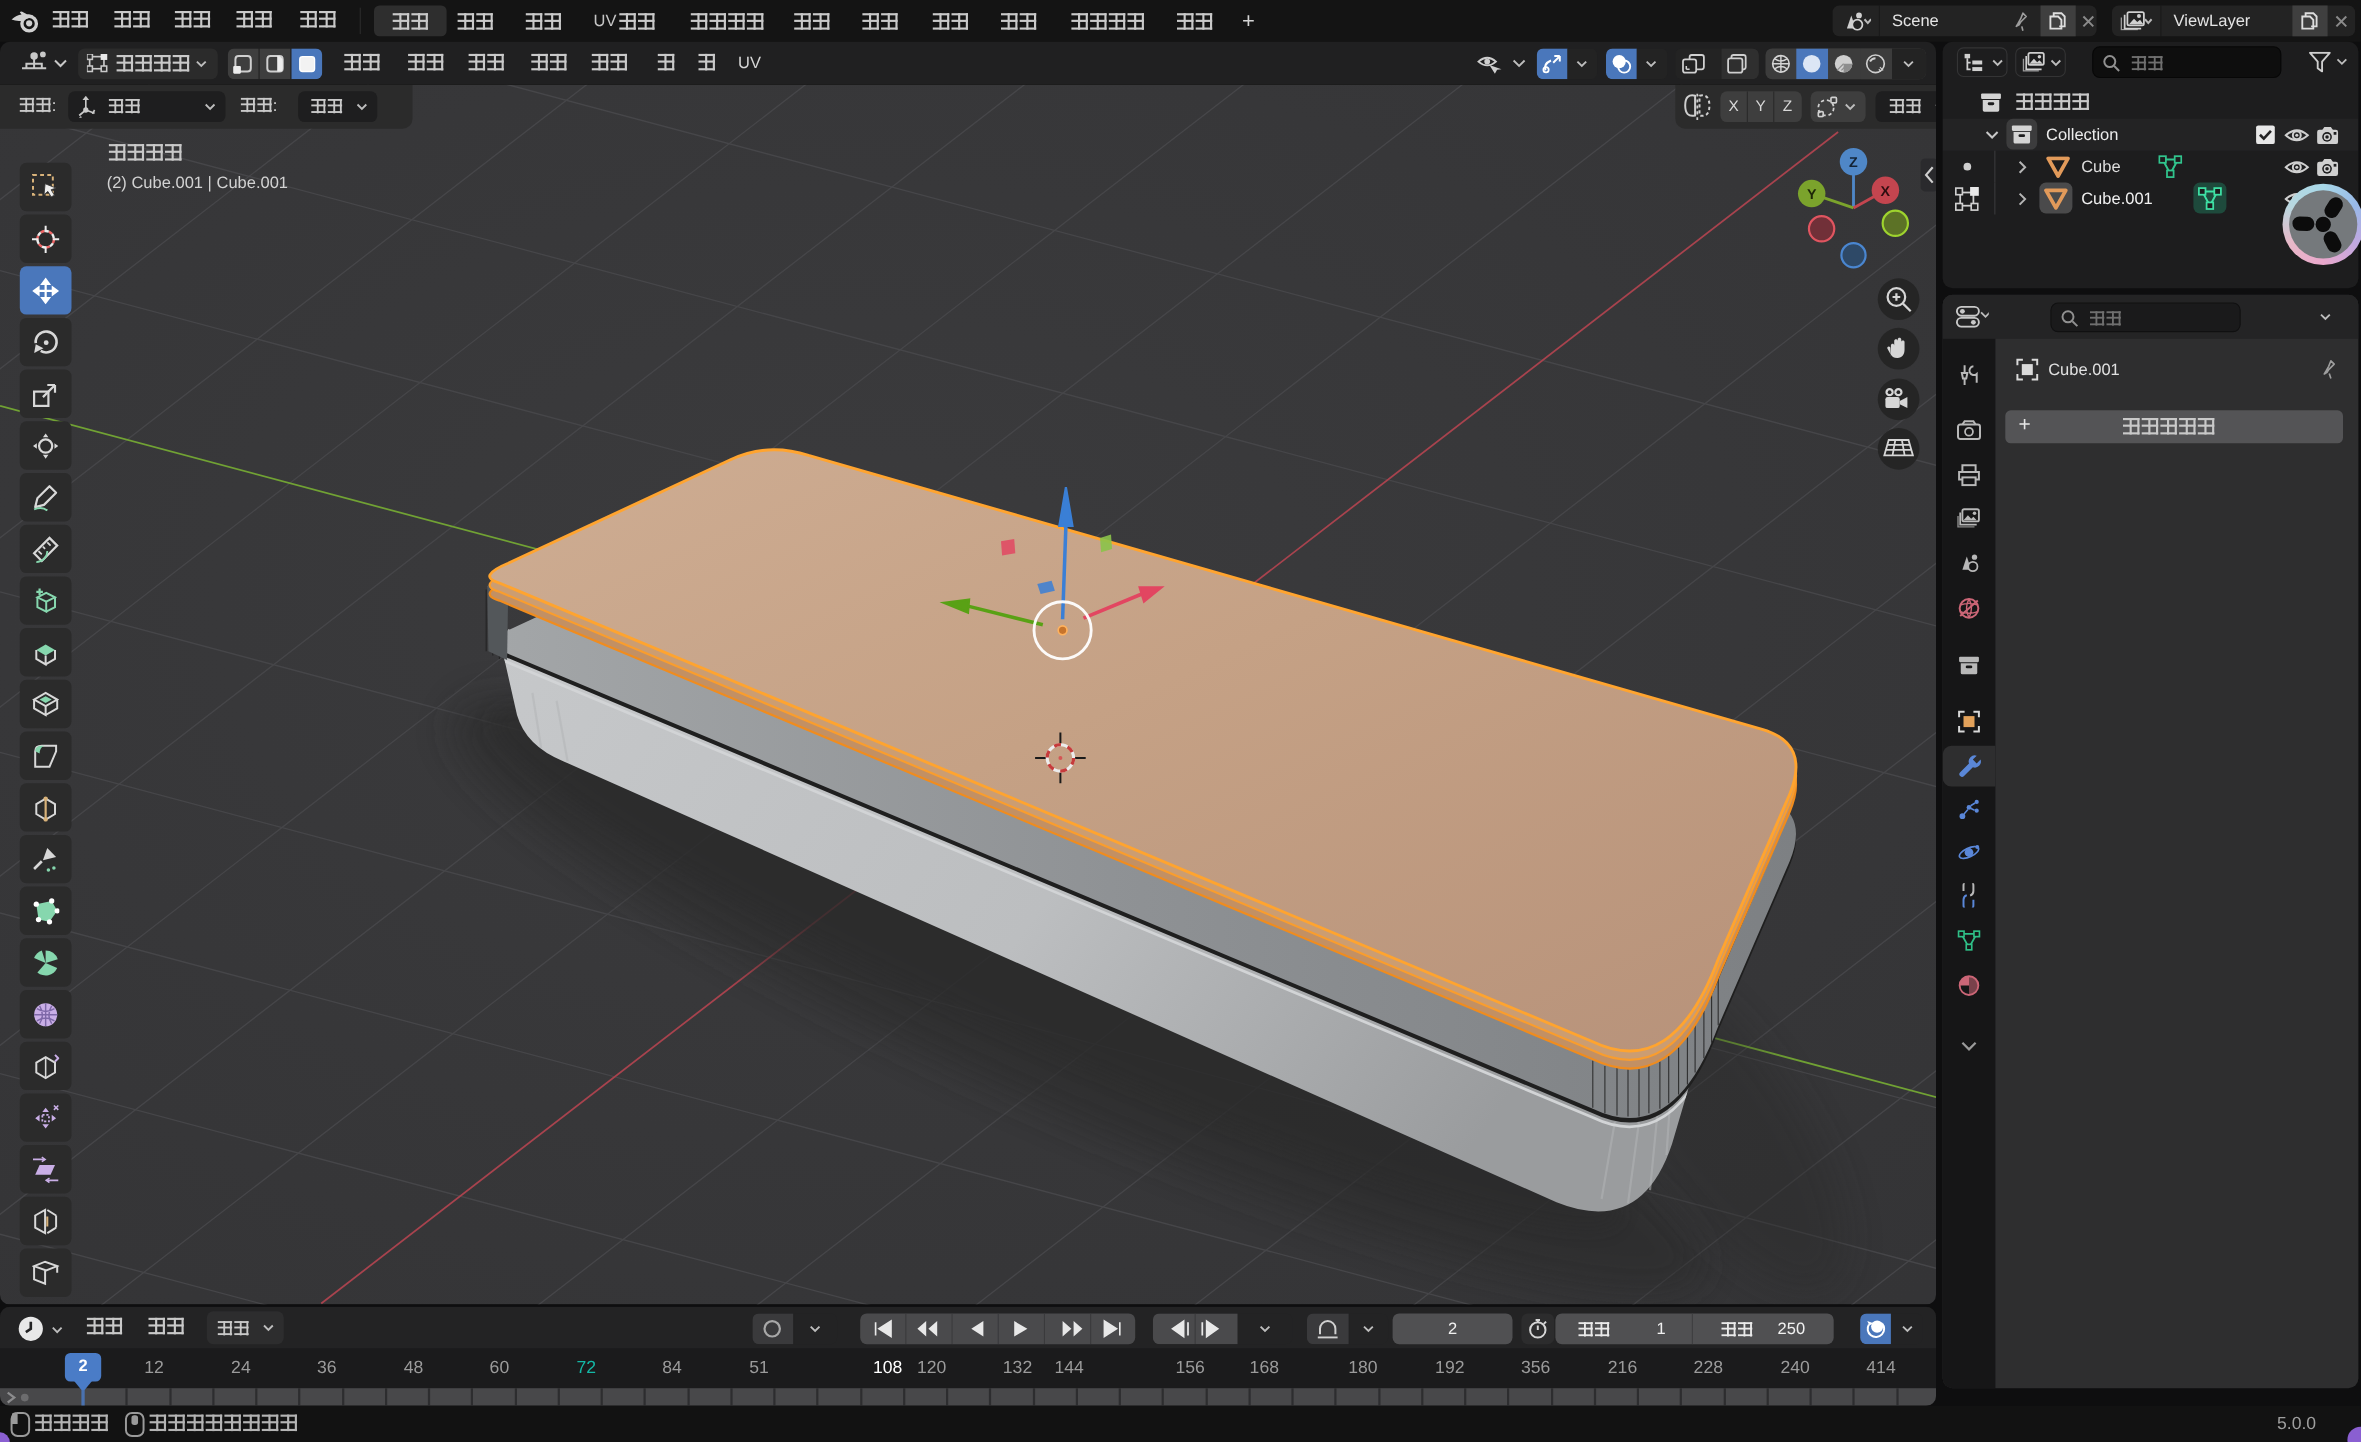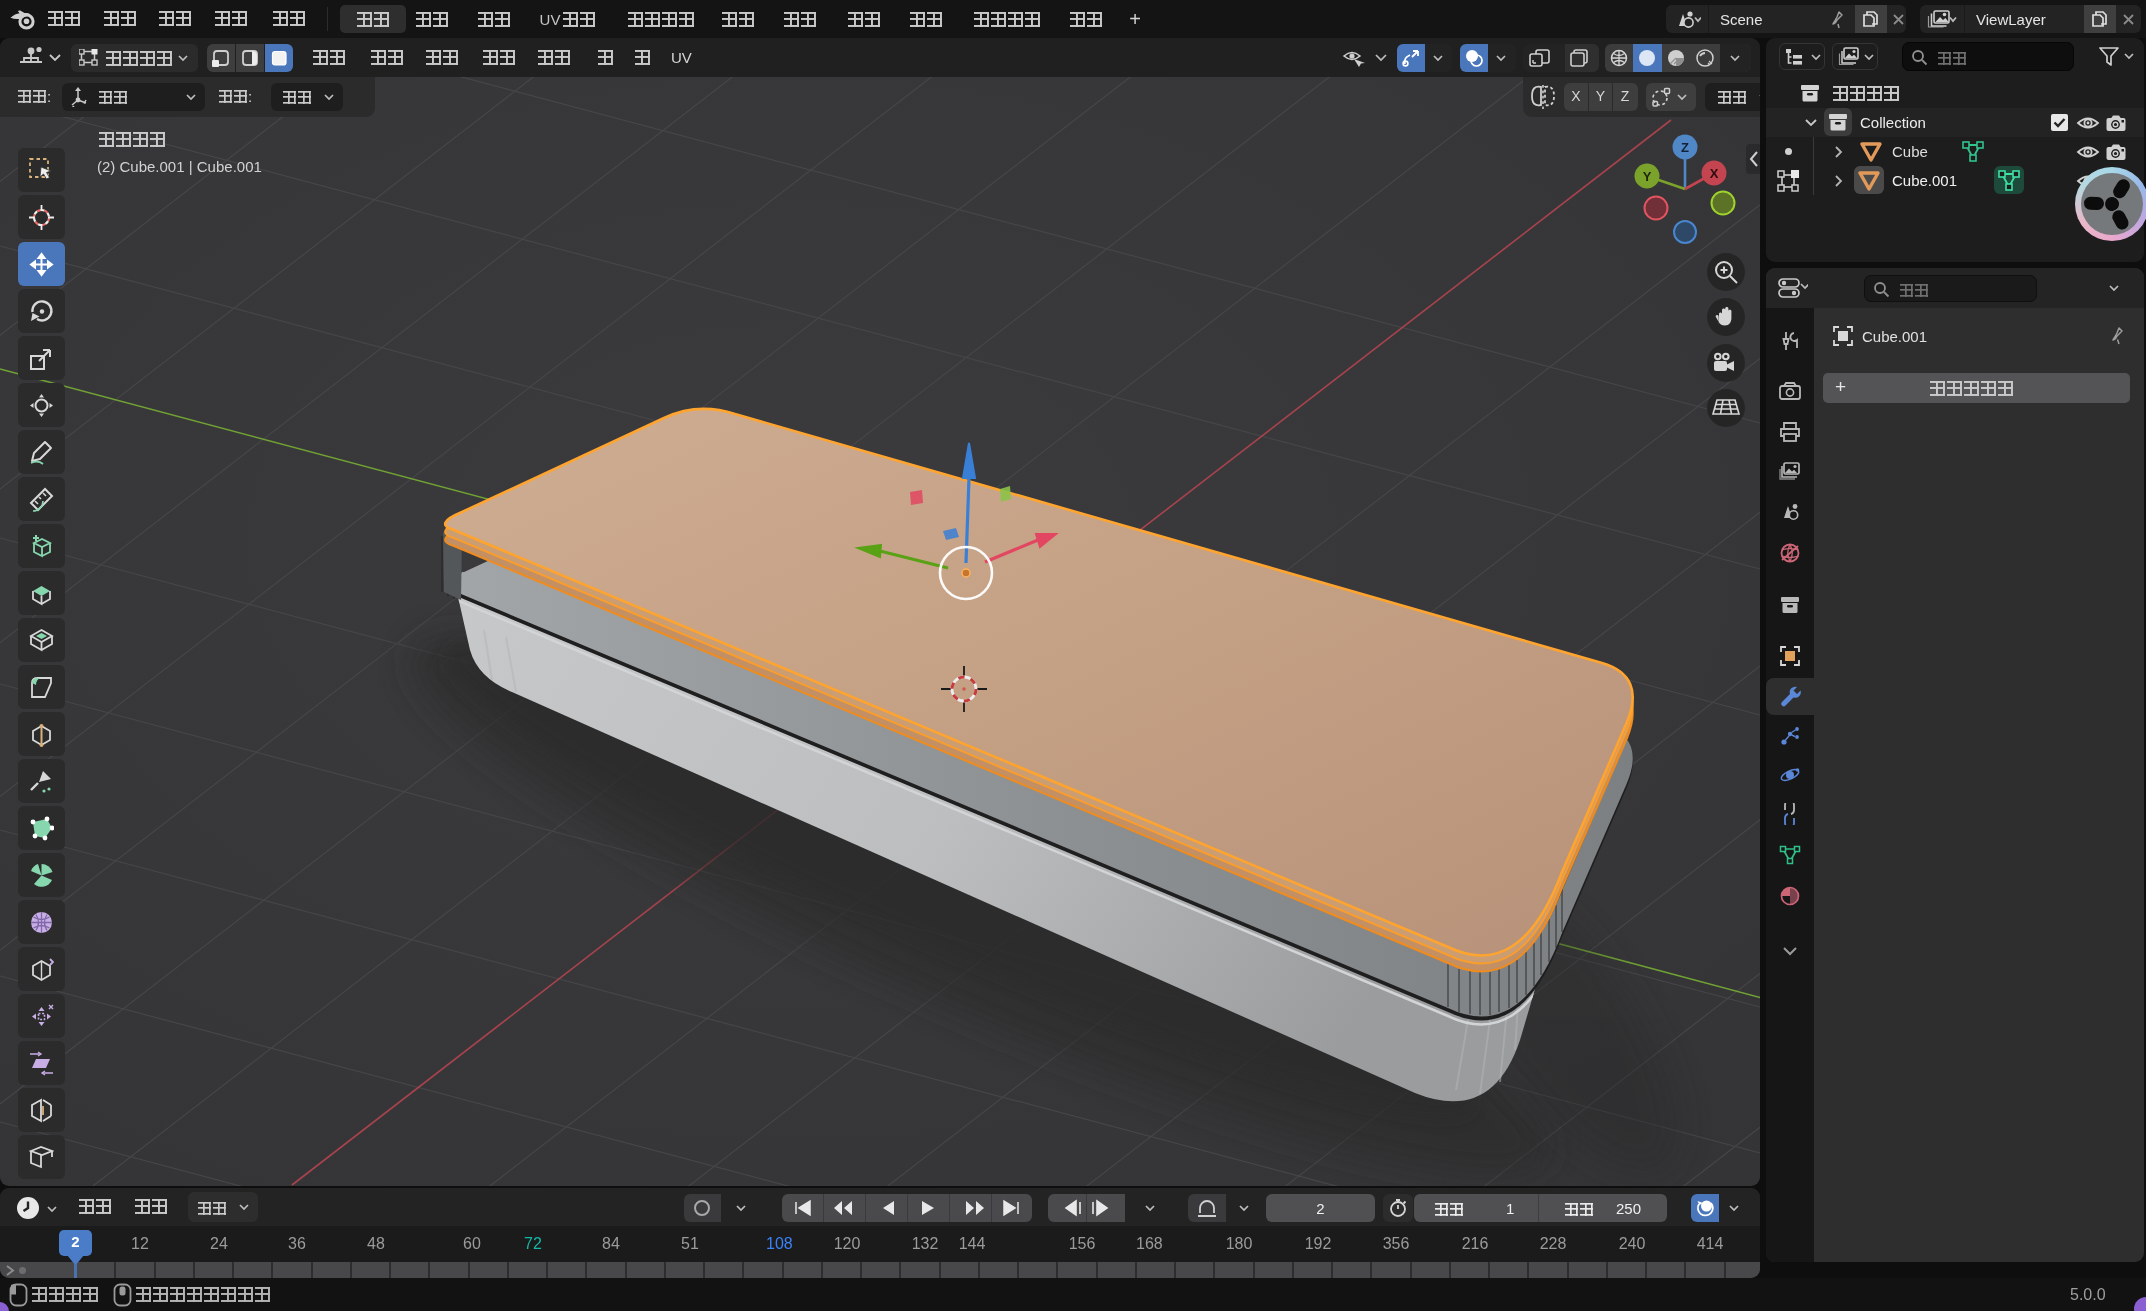--- a/index.html
+++ b/index.html
@@ -928,25 +928,25 @@
         <svg class="abs" style="left:8px;top:10px" width="12" height="9" viewBox="0 0 12 9">
           <path d="M2 2 l4 4 l4 -4" stroke="#bdbdbd" stroke-width="1.7" fill="none"></path>
         </svg>
       </div>
 </div>
 <div class="abs" style="left:0;top:38px;width:1760px;height:36px;background:#1b1b1c"></div>
 <div class="abs" style="left:115px;top:47px;width:50px;text-align:center;font-size:16px;color:#9b9b9b">12</div>
     <div class="abs" style="left:194px;top:47px;width:50px;text-align:center;font-size:16px;color:#9b9b9b">24</div>
     <div class="abs" style="left:272px;top:47px;width:50px;text-align:center;font-size:16px;color:#9b9b9b">36</div>
     <div class="abs" style="left:351px;top:47px;width:50px;text-align:center;font-size:16px;color:#9b9b9b">48</div>
-    <div class="abs" style="left:447px;top:47px;width:50px;text-align:center;font-size:16px;color:#9b9b9b">60</div>
+    <div class="abs" style="left:429px;top:47px;width:50px;text-align:center;font-size:16px;color:#9b9b9b">60</div>
     <div class="abs" style="left:508px;top:47px;width:50px;text-align:center;font-size:16px;color:#14b8a6">72</div>
     <div class="abs" style="left:586px;top:47px;width:50px;text-align:center;font-size:16px;color:#9b9b9b">84</div>
     <div class="abs" style="left:665px;top:47px;width:50px;text-align:center;font-size:16px;color:#9b9b9b">51</div>
-    <div class="abs" style="left:766px;top:47px;width:50px;text-align:left;font-size:16px;color:#3b82f6">108</div>
+    <div class="abs" style="left:782px;top:47px;width:50px;text-align:center;font-size:16px;color:#ffffff">108</div>
     <div class="abs" style="left:822px;top:47px;width:50px;text-align:center;font-size:16px;color:#9b9b9b">120</div>
     <div class="abs" style="left:900px;top:47px;width:50px;text-align:center;font-size:16px;color:#9b9b9b">132</div>
     <div class="abs" style="left:947px;top:47px;width:50px;text-align:center;font-size:16px;color:#9b9b9b">144</div>
     <div class="abs" style="left:1057px;top:47px;width:50px;text-align:center;font-size:16px;color:#9b9b9b">156</div>
     <div class="abs" style="left:1136px;top:47px;width:50px;font-size:16px;color:#9b9b9b">168</div>
     <div class="abs" style="left:1214px;top:47px;width:50px;text-align:center;font-size:16px;color:#9b9b9b">180</div>
     <div class="abs" style="left:1293px;top:47px;width:50px;text-align:center;font-size:16px;color:#9b9b9b">192</div>
     <div class="abs" style="left:1371px;top:47px;width:50px;text-align:center;font-size:16px;color:#9b9b9b">356</div>
     <div class="abs" style="left:1450px;top:47px;width:50px;text-align:center;font-size:16px;color:#9b9b9b">216</div>
     <div class="abs" style="left:1528px;top:47px;width:50px;text-align:center;font-size:16px;color:#9b9b9b">228</div>

